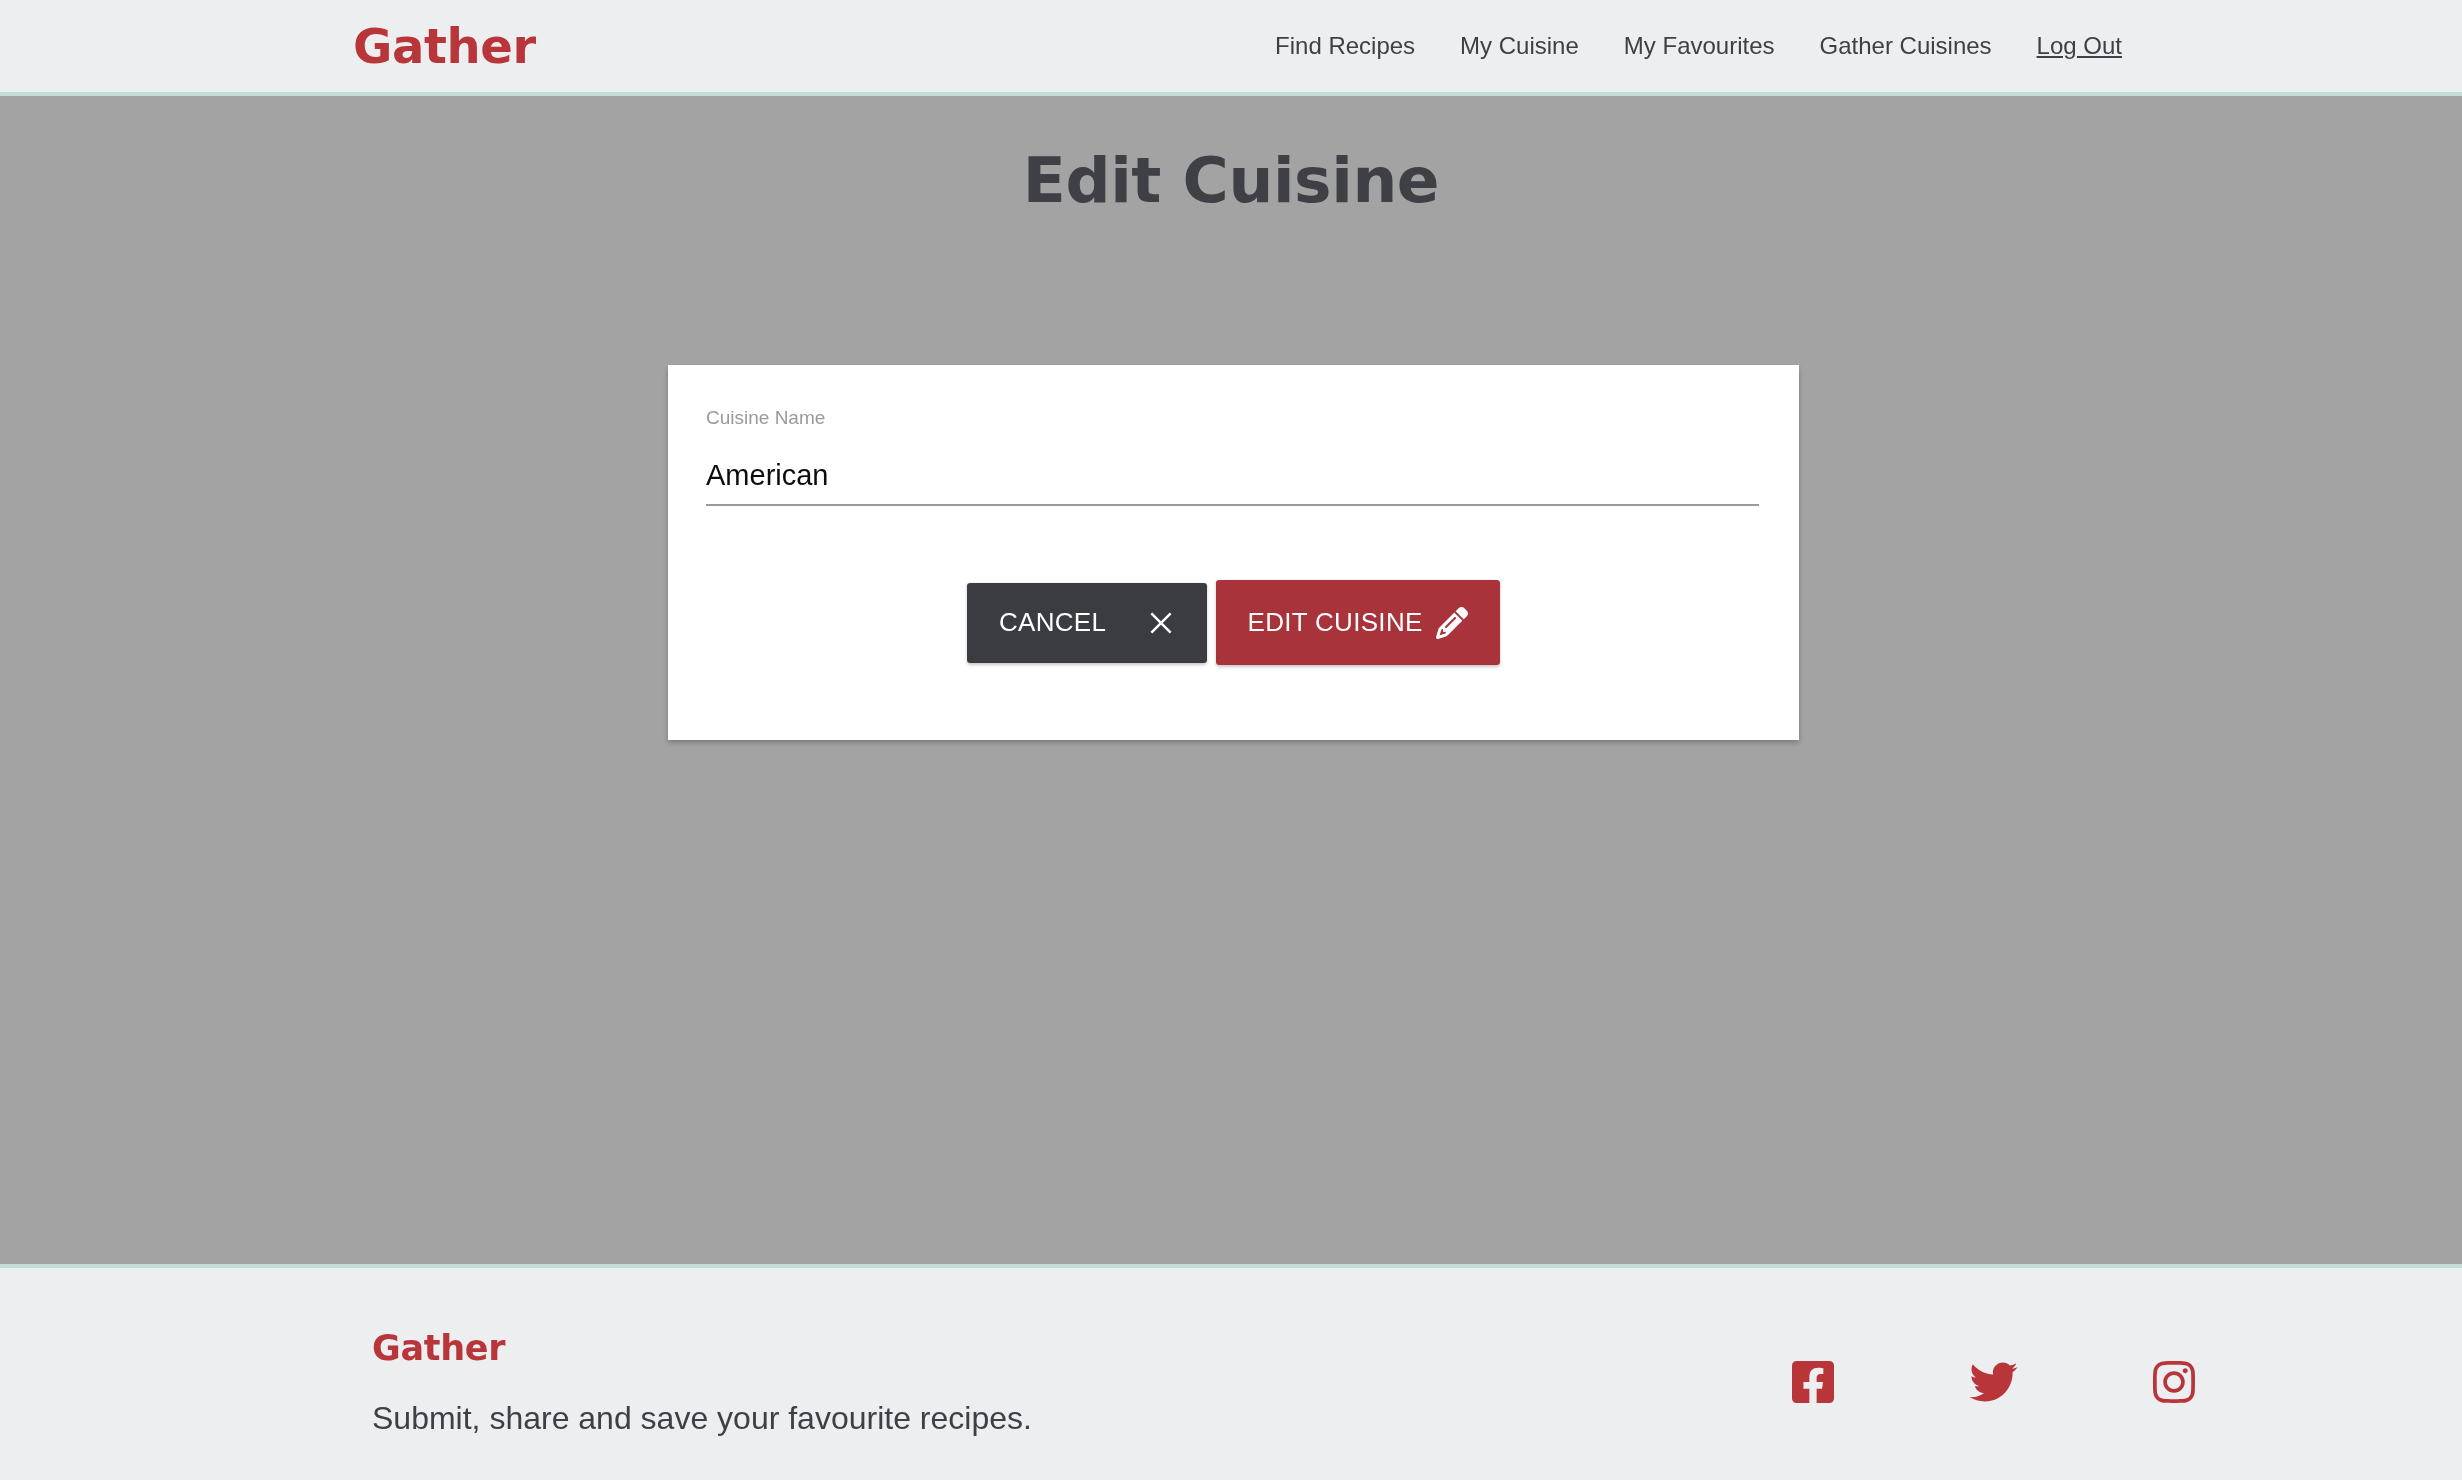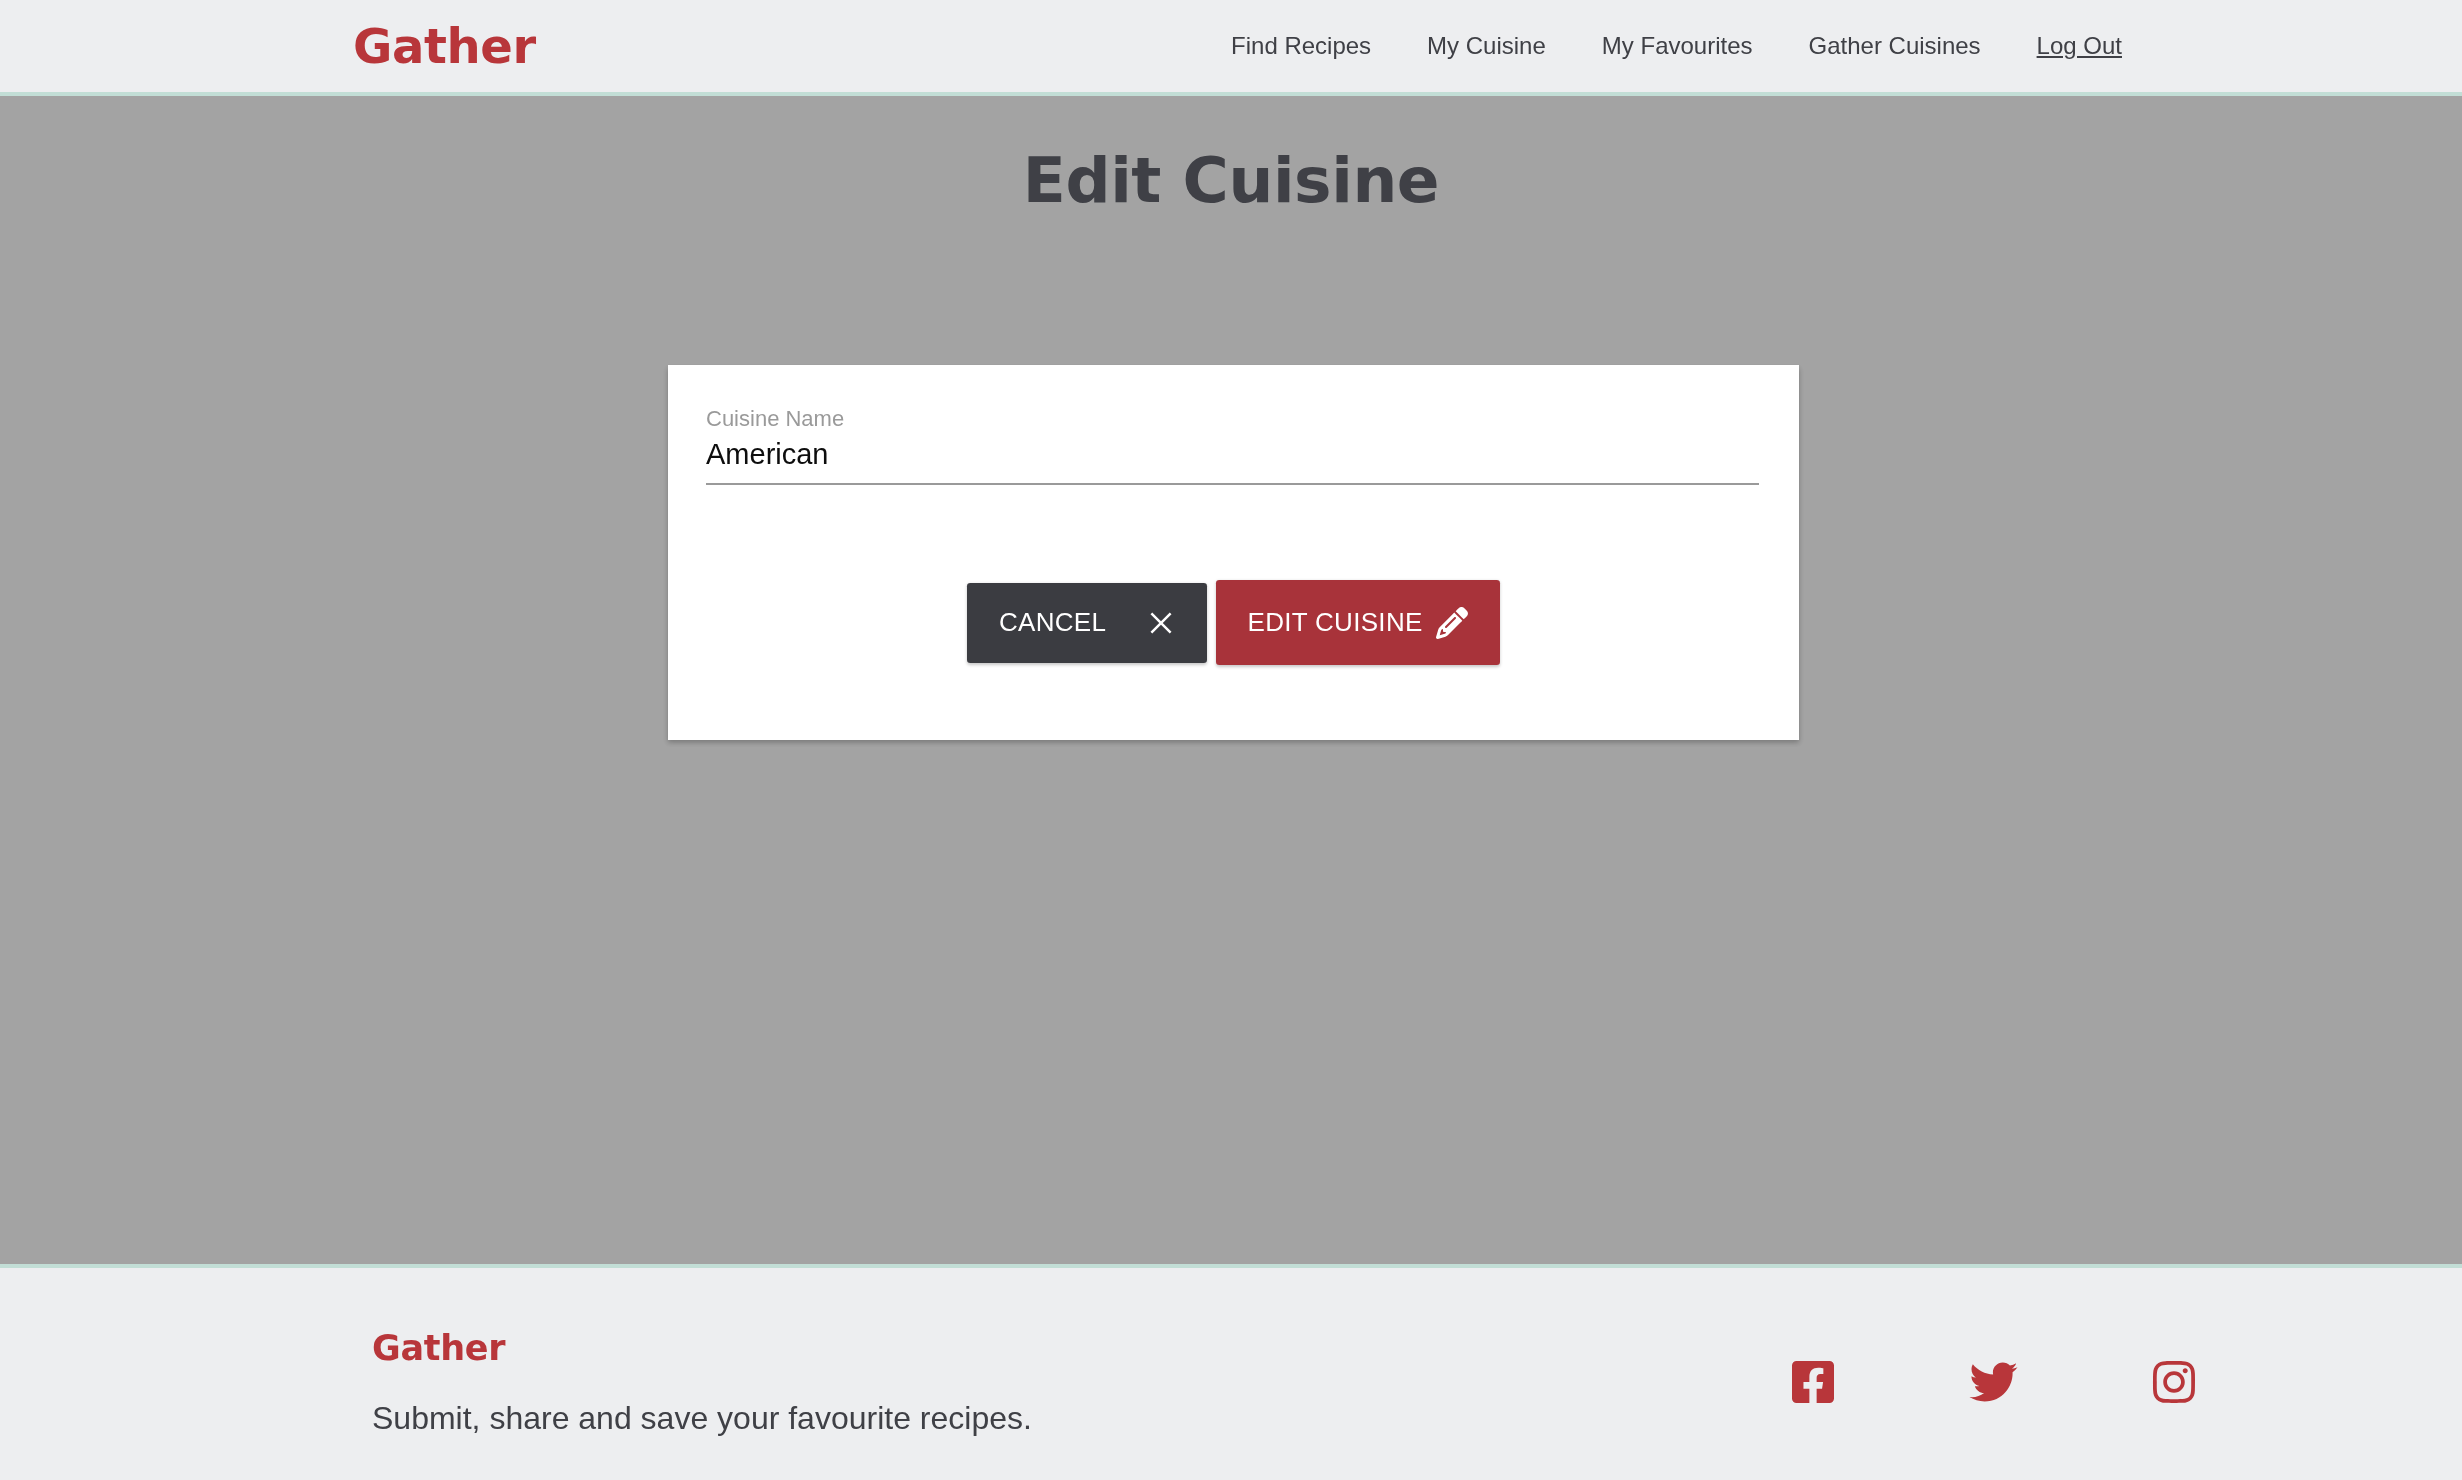--- a/index.html
+++ b/index.html
@@ -40,21 +40,21 @@
     text-decoration: none;
     line-height: 1;
   }
   .main-nav {
     position: absolute;
     right: 340px;
     top: 50%;
     transform: translateY(-50%);
     display: flex;
     align-items: center;
-    gap: 12px;
+    gap: 1px;
   }
   .main-nav a {
     font-size: 24px;
     color: #3f4046;
     text-decoration: none;
     padding: 0 22px;
     white-space: nowrap;
     line-height: 1;
   }
   .main-nav a:last-child { padding-right: 0; text-decoration: underline; }
@@ -89,24 +89,24 @@
   }
 
   .field-group {
     position: absolute;
     left: 38px;
     top: 43px;
     width: 1053px;
   }
   .field-label {
     display: block;
-    font-size: 22px;
+    font-size: 19px;
     color: #9a9a9a;
     line-height: 1;
-    margin-bottom: 8px;
+    margin-bottom: 32px;
   }
   .field-input {
     display: block;
     width: 100%;
     border: none;
     border-bottom: 2.5px solid #9a9a9a;
     background: transparent;
     font-family: "Liberation Sans", sans-serif;
     font-size: 29px;
     color: #0d0d0d;

